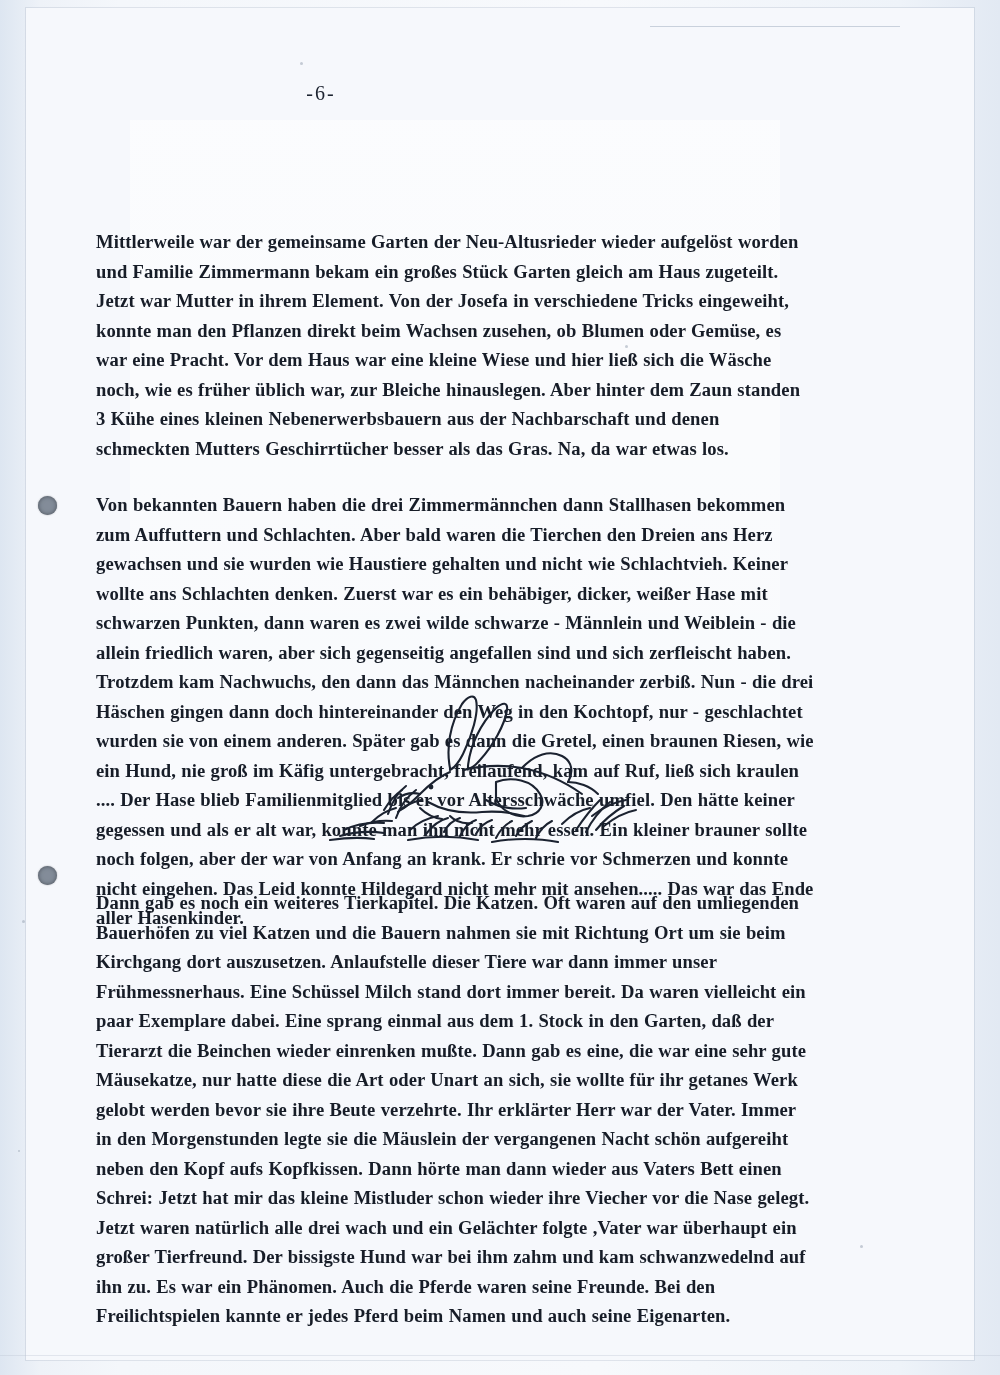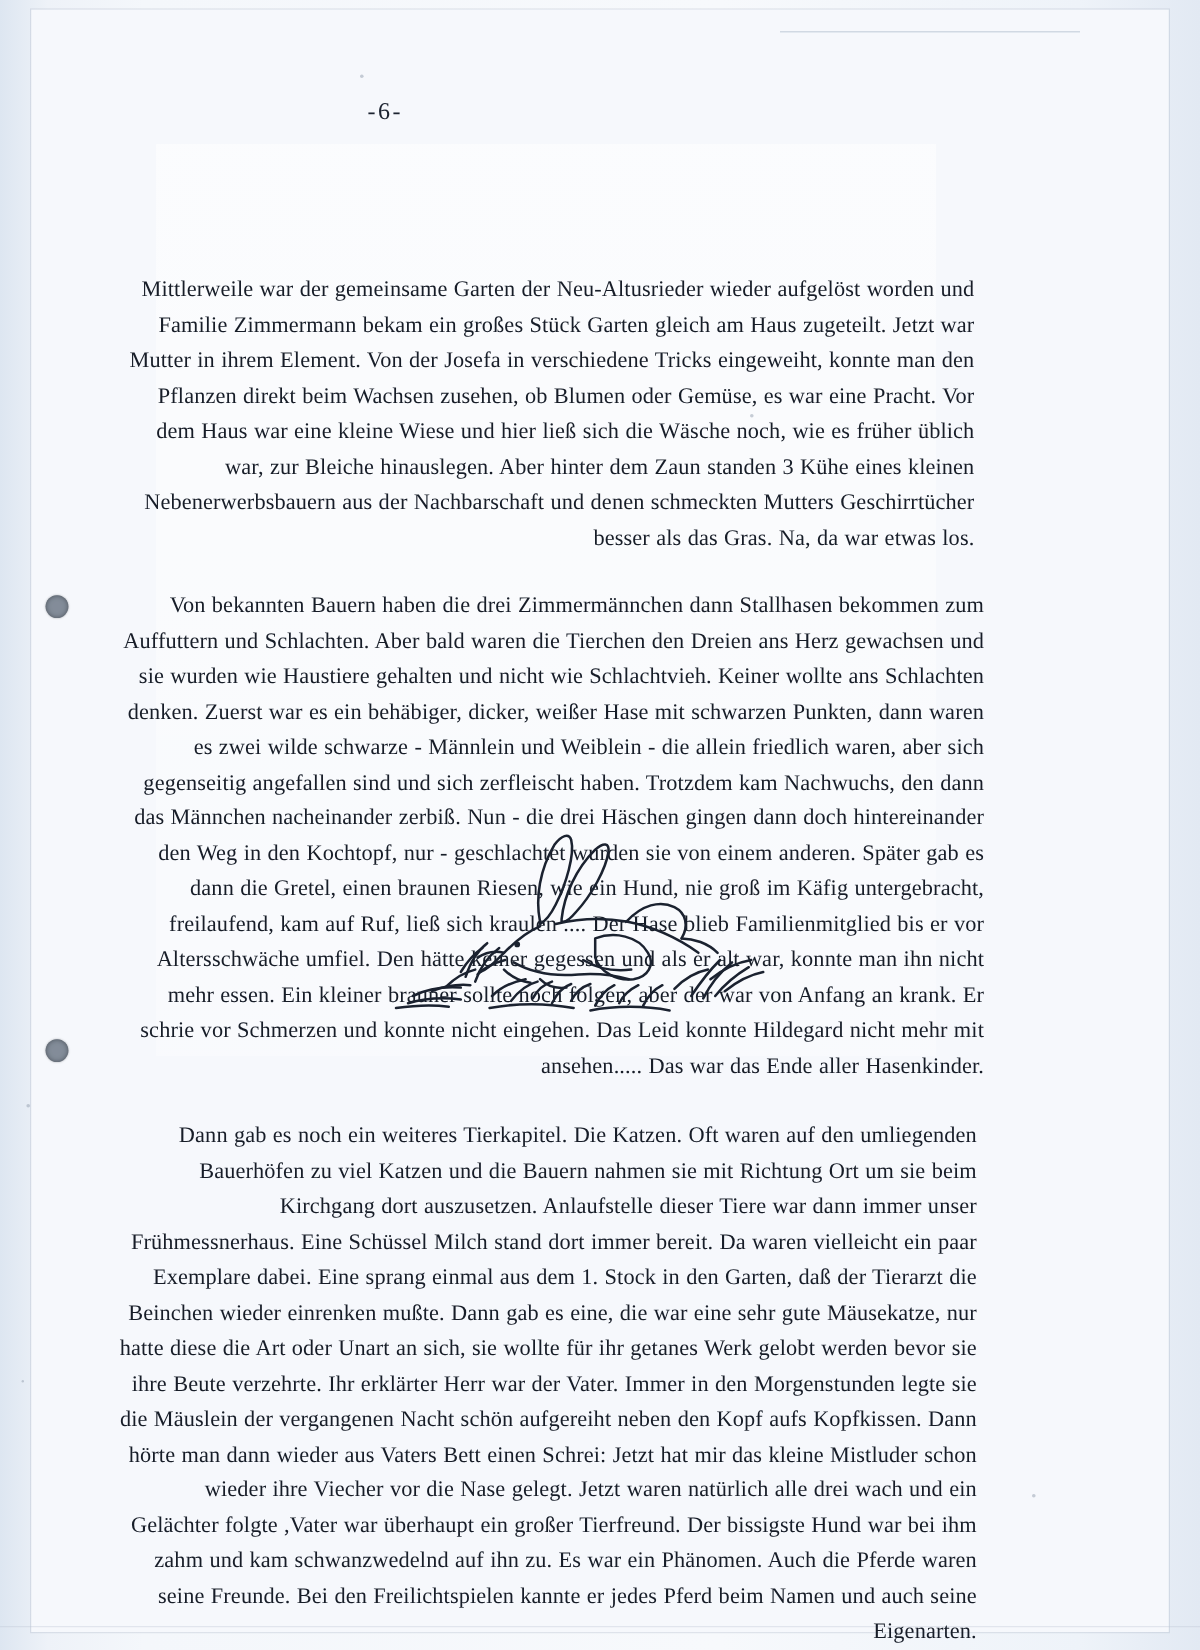--- a/index.html
+++ b/index.html
@@ -80,40 +80,41 @@
     color: #1c2330;
     margin: 22px 0 0 0;
     width: 450px;
     font-family: "Liberation Serif", serif;
   }
 
   .para {
     font-size: 18.6px;
     line-height: 29.5px;
     color: #171d28;
-    text-align: right;
+    text-align: left;
     margin: 0 0 0 0;
     letter-spacing: .1px;
     word-spacing: .5px;
+    font-weight: bold;
   }
   #para1 { margin-top: 122px; width: 716px; }
   #para2 { margin-top: 27px; width: 724px; }
   #para3 { margin-top: 0px; width: 718px; }
 
   
   #drawing {
     position: absolute;
     left: 300px;
     top: 690px;
     width: 360px;
     height: 160px;
   }
   #drawing svg { display: block; }
 
-  #para3wrap { position: absolute; left: 96px; top: 932px; width: 724px; }
+  #para3wrap { position: absolute; left: 96px; top: 888px; width: 724px; }
 </style>
 </head>
 <body>
 
 <div id="page">
   <div id="paper"></div>
   <div id="band"></div>
 
   <div class="edge-line" id="edge1"></div>
   <div class="edge-line" id="edge2"></div>

